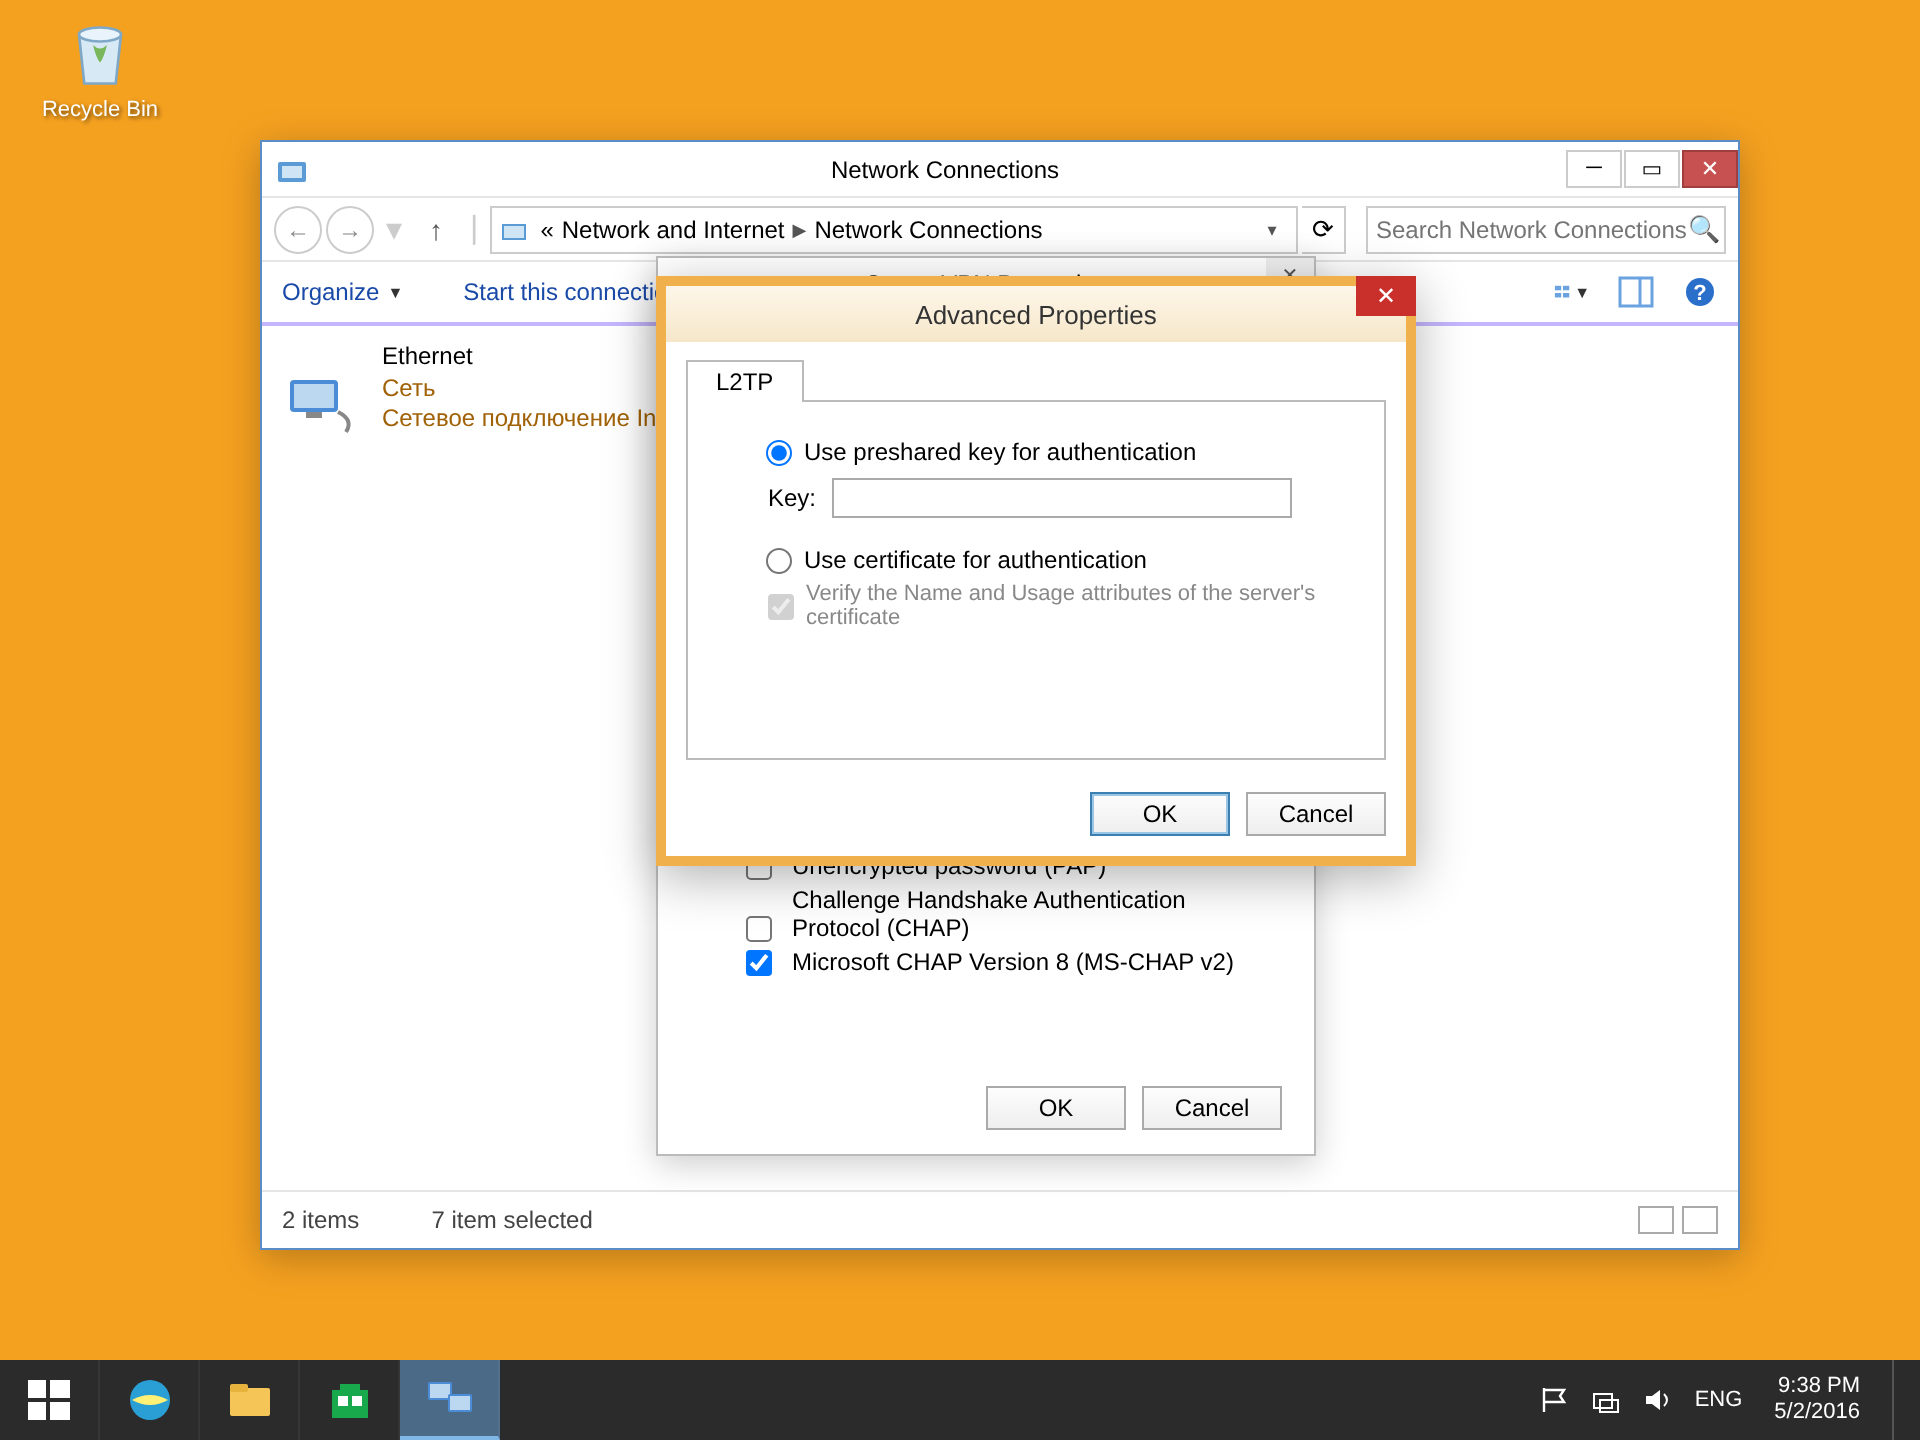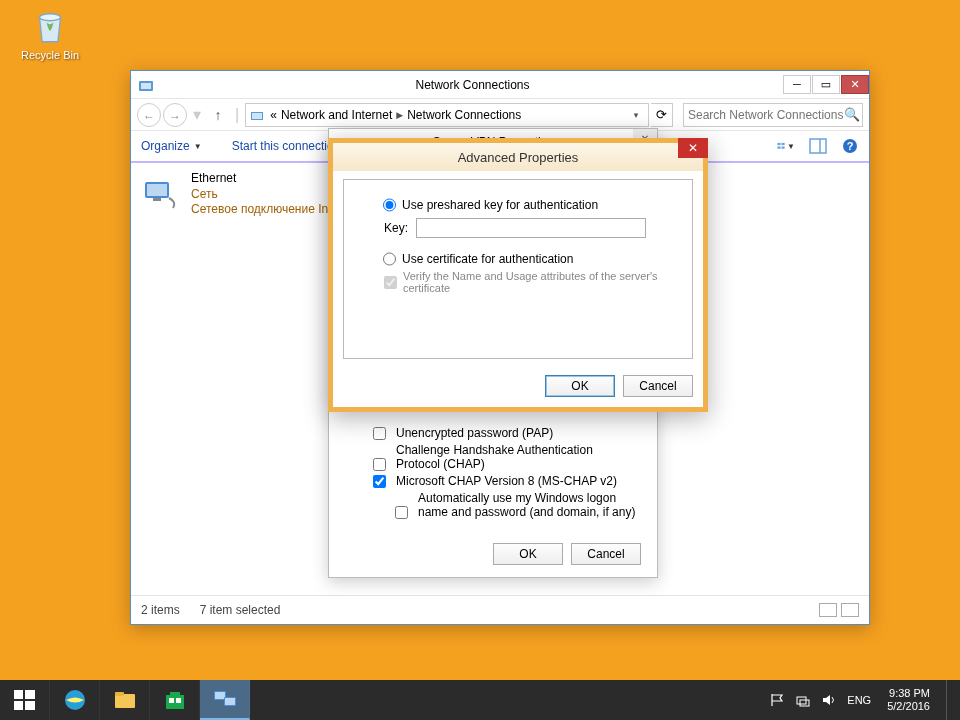--- a/index.html
+++ b/index.html
@@ -37,27 +37,27 @@
 .search-icon { width: 14px; color: #666; font-size: 13px; }
 
 .toolbar-row { height: 32px; border-bottom: 2px solid #c4b5fd; display: flex; align-items: center; padding: 0 10px; font-size: 12px; }
 .toolbar-left { display: flex; gap: 30px; }
 .toolbar-item { display: flex; align-items: center; gap: 4px; cursor: pointer; color: #1a4aa8; }
 .toolbar-drop { font-size: 8px; color: #333; }
 .toolbar-right { margin-left: auto; display: flex; gap: 14px; align-items: center; }
 .toolbar-icon { width: 18px; height: 18px; cursor: pointer; display: flex; align-items: center; justify-content: center; }
 
 .explorer-content { position: relative; height: 432px; padding: 8px 12px; }
-.network-item { display: flex; gap: 8px; align-items: center; }
+.network-item { display: flex; gap: 8px; align-items: flex-end; }
 .net-icon { width: 40px; height: 32px; }
 .net-text { font-size: 12px; line-height: 1.3; }
 .net-title { color: #000; }
 .net-sub { color: #a16207; }
 
-.statusbar { height: 28px; border-top: 1px solid #e5e5e5; display: flex; align-items: center; padding: 0 10px; font-size: 12px; color: #444; gap: 20px; }
+.statusbar { height: 28px; border-top: 1px solid #e5e5e5; display: flex; align-items: center; padding: 0 10px; font-size: 12px; color: #444; gap: 36px; }
 .status-right { margin-left: auto; display: flex; gap: 4px; }
 .status-view-icon { width: 18px; height: 14px; border: 1px solid #aaa; cursor: pointer; }
 
 
 .dialog-vpn { position: absolute; left: 328px; top: 128px; width: 330px; height: 450px; background: #fff; border: 1px solid #bbb; box-shadow: 0 4px 16px rgba(0,0,0,0.2); }
 .dialog-vpn-title { height: 26px; background: #fff; display: flex; align-items: center; justify-content: center; font-size: 12px; position: relative; border-bottom: 1px solid #eee; }
 .dialog-vpn-close { position: absolute; right: 0; top: 0; width: 24px; height: 18px; background: #eee; display: flex; align-items: center; justify-content: center; font-size: 10px; color: #555; cursor: pointer; }
 .dialog-vpn-body { padding: 10px 18px; font-size: 12px; }
 .vpn-checkrow { display: flex; align-items: flex-end; gap: 10px; margin: 3px 0 3px 26px; }
 .vpn-checkrow.indent { margin-left: 48px; }
@@ -65,21 +65,21 @@
 .dialog-vpn-footer { position: absolute; bottom: 12px; right: 16px; display: flex; gap: 8px; }
 
 
 .dialog-adv { position: absolute; left: 328px; top: 138px; width: 380px; background: #fff; border: 5px solid #f0b14d; box-shadow: 0 6px 24px rgba(0,0,0,0.3); }
 .dialog-adv-title { height: 28px; display: flex; align-items: center; justify-content: center; font-size: 13px; color: #333; position: relative; background: linear-gradient(#fdf6e9,#f6e7c9); }
 .dialog-adv-close { position: absolute; right: -5px; top: -5px; width: 30px; height: 20px; background: #c9302c; color: #fff; display: flex; align-items: center; justify-content: center; font-size: 12px; cursor: pointer; }
 .dialog-adv-body { padding: 8px 10px 10px; }
 .tab-strip { display: flex; }
 .tab { border: 1px solid #bbb; border-bottom: none; padding: 3px 14px; font-size: 12px; background: #fff; position: relative; top: 1px; }
 .tab-panel { border: 1px solid #bbb; padding: 14px 16px 50px; font-size: 12px; min-height: 180px; }
-.radio-row { display: flex; gap: 6px; margin: 4px 0; padding-left: 23px; }
+.radio-row { display: flex; align-items: center; gap: 6px; margin: 4px 0; padding-left: 23px; }
 .radio-row input[type=radio] { margin: 0; }
 .key-row { display: flex; align-items: center; gap: 8px; margin: 6px 0 14px 24px; }
 .key-input { width: 230px; height: 20px; border: 1px solid #aaa; padding: 0 4px; font-size: 12px; }
 .cert-check { display: flex; align-items: center; gap: 6px; margin: 4px 0 0 24px; color: #888; font-size: 11px; }
 .cert-check input { accent-color: #888; }
 .dialog-adv-footer { display: flex; justify-content: flex-end; gap: 8px; padding: 6px 10px 10px; }
 
 .dlg-btn { min-width: 70px; height: 22px; border: 1px solid #aaa; background: linear-gradient(#fdfdfd,#eee); font-size: 12px; cursor: pointer; }
 .dlg-btn.primary { border: 1px solid #3c7fb1; box-shadow: 0 0 0 1px #9ac6e6 inset; }
 
@@ -225,37 +225,36 @@
         <span>Unencrypted password (PAP)</span>
       </div>
       <div class="vpn-checkrow">
         <input type="checkbox" style="">
         <span>Challenge Handshake Authentication Protocol (CHAP)</span>
       </div>
       <div class="vpn-checkrow">
         <input type="checkbox" checked="" style="">
         <span>Microsoft CHAP Version 8 (MS-CHAP v2)</span>
       </div>
-      <div class="vpn-checkrow indent">
-        <input type="checkbox" style="">
-        <span>Automatically use my Windows logon name and password (and domain, if any)</span>
-      </div>
     </div>
     <div class="dialog-vpn-footer">
       <button class="dlg-btn">OK</button>
       <button class="dlg-btn">Cancel</button>
     </div>
   </div>
 
   <div class="dialog-adv">
     <div class="dialog-adv-title">
       <span>Advanced Properties</span>
       <div class="dialog-adv-close">✕</div>
     </div>
     <div class="dialog-adv-body">
+      <div class="tab-strip">
+        <div class="tab">L2TP</div>
+      </div>
       <div class="tab-panel">
         <label class="radio-row">
           <input type="radio" name="auth" checked="" style="">
           <span>Use preshared key for authentication</span>
         </label>
         <div class="key-row">
           <span>Key:</span>
           <input class="key-input" type="text" value="" style="">
         </div>
         <label class="radio-row">

